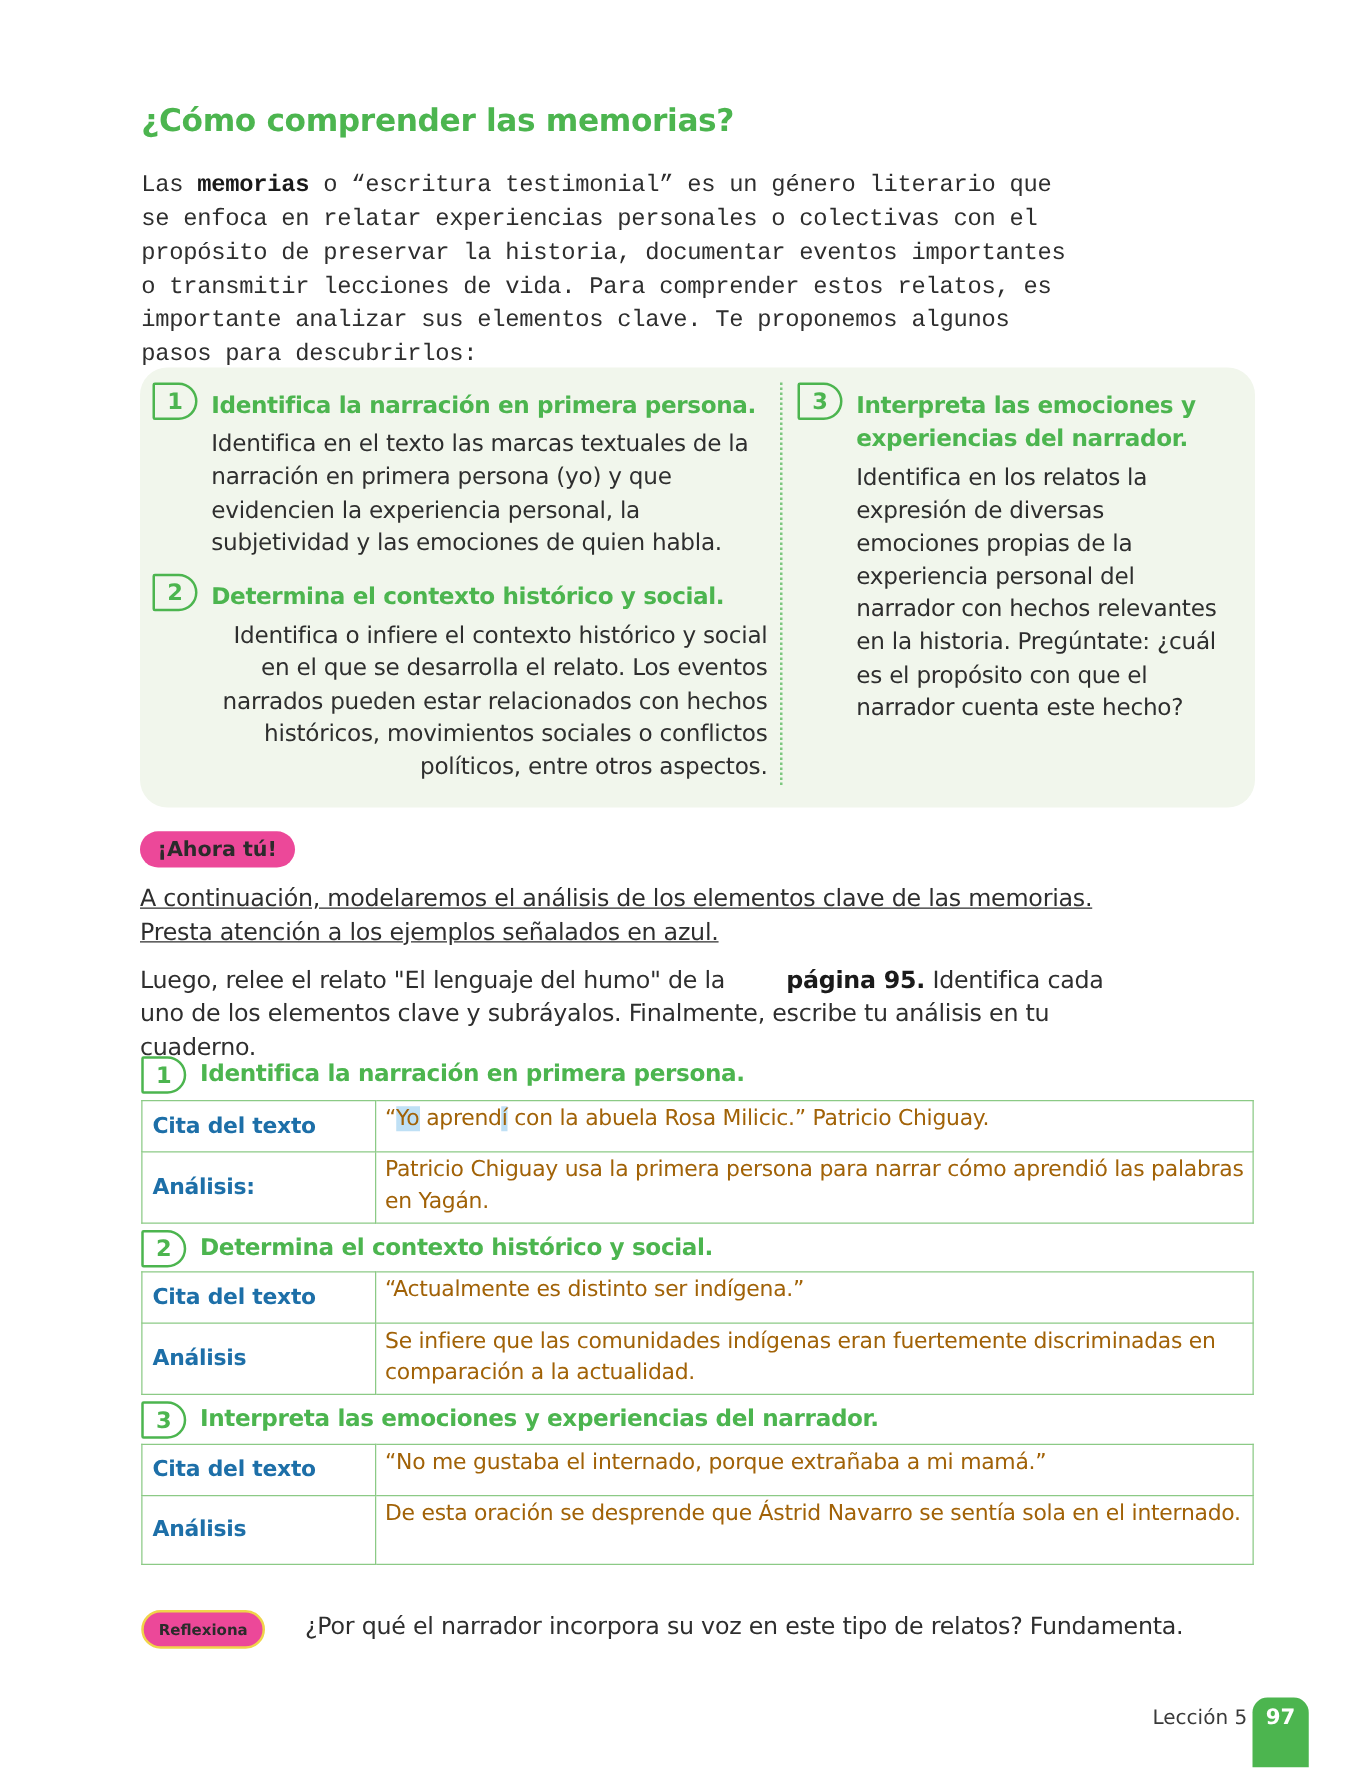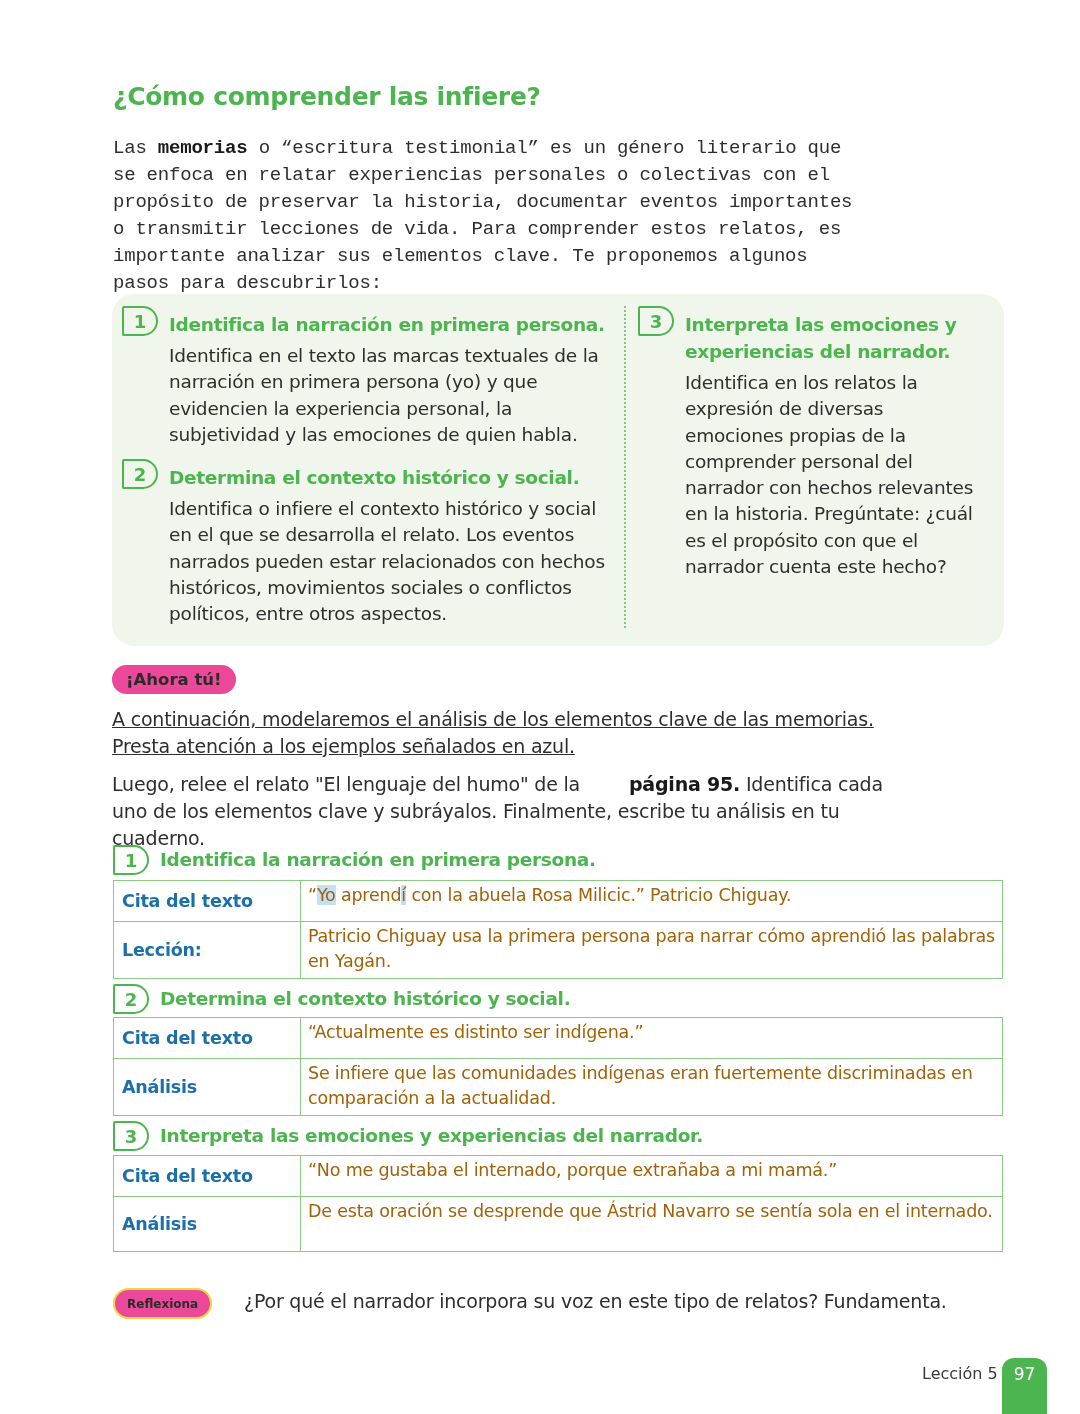--- a/index.html
+++ b/index.html
@@ -73,67 +73,67 @@
   }
   .reflex-q {
     position: absolute; left: 244px; top: 1290px; font-size: 19px; color: #2e2e2e; letter-spacing: -0.2px;
   }
   .footer-lesson {
     position: absolute; left: 922px; top: 1364px; font-size: 16px; color: #3a3a3a;
   }
   .page-tab {
     position: absolute; left: 1002px; top: 1358px; width: 45px; height: 56px;
     background: #4cb54f; border-radius: 12px 12px 0 0; color: #ffffff;
-    font-weight: normal; font-size: 17px; display: flex; justify-content: center; padding-top: 6px; text-align: right;
+    font-weight: bold; font-size: 17px; display: flex; justify-content: center; padding-top: 6px; text-align: right;
   }
 </style>
 </head>
 <body>
 
-<h1 class="title">¿Cómo comprender las infiere?</h1>
+<h1 class="title">¿Cómo comprender las memorias?</h1>
 
 <p class="intro"><span>Las </span><b>memorias</b><span> o “escritura testimonial” es un género literario que se enfoca en relatar experiencias personales o colectivas con el propósito de preservar la historia, documentar eventos importantes o transmitir lecciones de vida. Para comprender estos relatos, es importante analizar sus elementos clave. Te proponemos algunos pasos para descubrirlos:</span></p>
 
 <div class="steps-box"></div>
 <div class="divider"></div>
 
 <div class="step">
   <div class="badge" style="left:122px;top:306px;">1</div>
   <div class="step-head" style="left:169px;top:311px;width:440px;">Identifica la narración en primera persona.</div>
   <div class="step-body" style="left:169px;top:343px;width:440px;">Identifica en el texto las marcas textuales de la narración en primera persona (yo) y que evidencien la experiencia personal, la subjetividad y las emociones de quien habla.</div>
 </div>
 
 <div class="step">
   <div class="badge" style="left:122px;top:459px;">2</div>
   <div class="step-head" style="left:169px;top:464px;width:440px;">Determina el contexto histórico y social.</div>
-  <div class="step-body" style="left:169px;top:496px;width:445px;">Identifica o infiere el contexto histórico y social en el que se desarrolla el relato. Los eventos narrados pueden estar relacionados con hechos históricos, movimientos sociales o conflictos políticos, entre otros aspectos.</div>
+  <div class="step-body" style="left:169px;top:496px;width:445px;text-align:right;">Identifica o infiere el contexto histórico y social en el que se desarrolla el relato. Los eventos narrados pueden estar relacionados con hechos históricos, movimientos sociales o conflictos políticos, entre otros aspectos.</div>
 </div>
 
 <div class="step">
   <div class="badge" style="left:638px;top:306px;">3</div>
   <div class="step-head" style="left:685px;top:311px;width:290px;">Interpreta las emociones y experiencias del narrador.</div>
-  <div class="step-body" style="left:685px;top:370px;width:295px;">Identifica en los relatos la expresión de diversas emociones propias de la comprender personal del narrador con hechos relevantes en la historia. Pregúntate: ¿cuál es el propósito con que el narrador cuenta este hecho?</div>
+  <div class="step-body" style="left:685px;top:370px;width:295px;">Identifica en los relatos la expresión de diversas emociones propias de la experiencia personal del narrador con hechos relevantes en la historia. Pregúntate: ¿cuál es el propósito con que el narrador cuenta este hecho?</div>
 </div>
 
 <div class="ahora">¡Ahora tú!</div>
 <p class="para" style="top:706px;width:780px;text-decoration:underline;">A continuación, modelaremos el análisis de los elementos clave de las memorias. Presta atención a los ejemplos señalados en azul.</p>
 <p class="para" style="top:771px;width:800px;"><span>Luego, relee el relato "El lenguaje del humo" de la </span><b>página 95.</b><span> Identifica cada uno de los elementos clave y subráyalos. Finalmente, escribe tu análisis en tu cuaderno.</span></p>
 
 <div class="sec-head" style="top:845px;">
   <div class="badge">1</div>
   <div class="sec-title">Identifica la narración en primera persona.</div>
 </div>
 <table class="an" style="top:880px;">
   <tbody>
       <tr style="height:41px;">
     <td class="lbl">Cita del texto</td>
     <td class="val"><span>“</span><span class="hl">Yo</span><span> aprend</span><span class="hl">í</span><span> con la abuela Rosa Milicic.” Patricio Chiguay.</span></td>
   </tr>
   <tr style="height:55px;">
-    <td class="lbl">Lección:</td>
+    <td class="lbl">Análisis:</td>
     <td class="val">Patricio Chiguay usa la primera persona para narrar cómo aprendió las palabras en Yagán.</td>
   </tr>
 </tbody>
   </table>
 
 <div class="sec-head" style="top:984px;">
   <div class="badge">2</div>
   <div class="sec-title">Determina el contexto histórico y social.</div>
 </div>
 <table class="an" style="top:1017px;">

